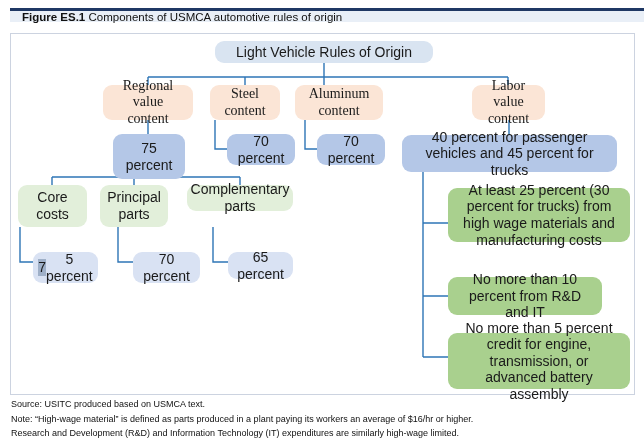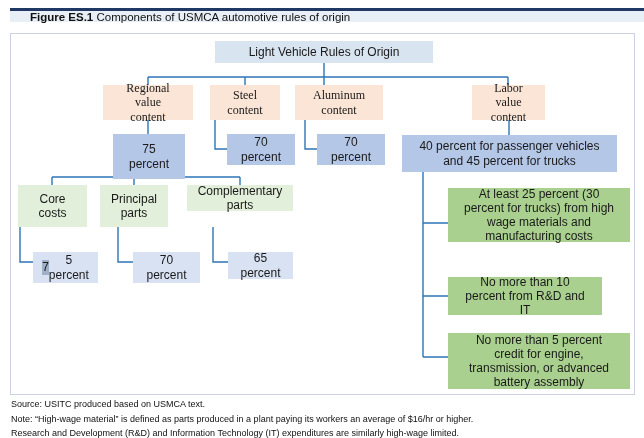--- a/index.html
+++ b/index.html
@@ -15,21 +15,21 @@
   }
   
   .titlebar {
     position: absolute;
     left: 10px; top: 8px;
     width: 634px; height: 14px;
     background: #e9eff7;
     border-top: 3px solid #1f3864;
     display: flex;
     align-items: center;
-    padding-left: 20px;
+    padding-left: 12px;
     font-size: 11.5px;
     color: #111111;
     white-space: pre;
   }
   .titlebar .bold { font-weight: bold; }
   
   .frame {
     position: absolute;
     left: 10px; top: 33px;
     width: 625px; height: 362px;
@@ -43,23 +43,24 @@
     width: 644px; height: 438px;
     pointer-events: none;
   }
   
   .node {
     position: absolute;
     display: flex;
     align-items: center;
     justify-content: center;
     text-align: center;
-    font-size: 12px;
+    font-size: 14px;
     line-height: 1.18;
     padding: 1px 14px;
+    border-radius: 9px;
   }
   .c-root   { background: #d9e4f1; }
   .c-peach  { background: #fbe5d6; font-family: Liberation Serif, serif; }
   .c-blue   { background: #b4c7e7; }
   .c-lav    { background: #d9e2f3; }
   .c-lgreen { background: #e2efda; }
   .c-mgreen { background: #a9d08e; }
   .hl { background: #9fb0c8; }
   
   .n-root        { left: 215px; top: 41px;  width: 218px; height: 22px; }

